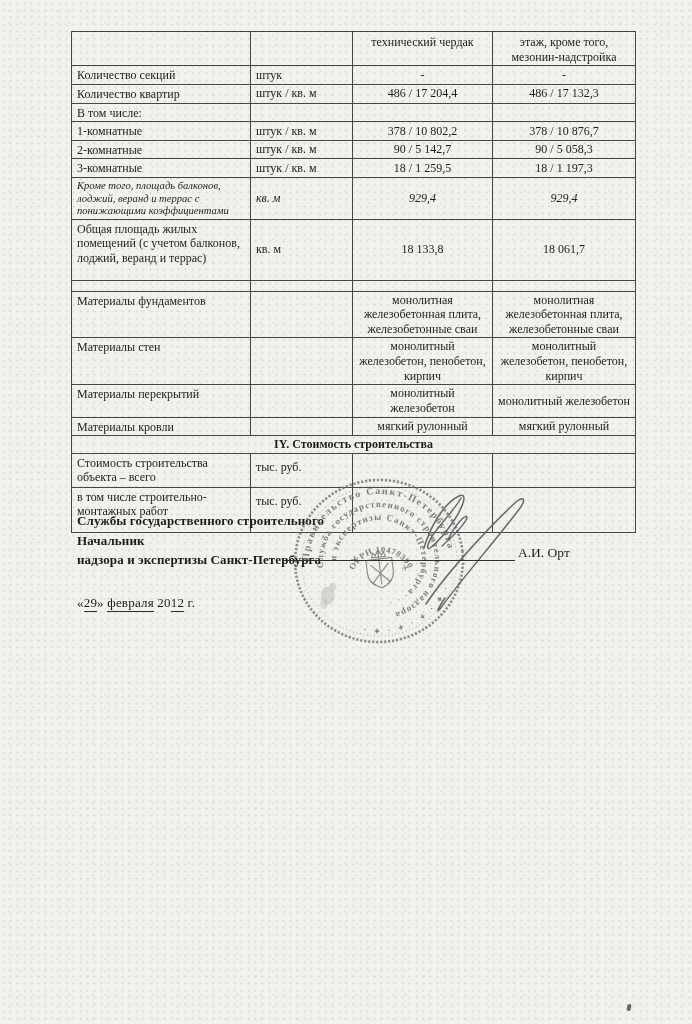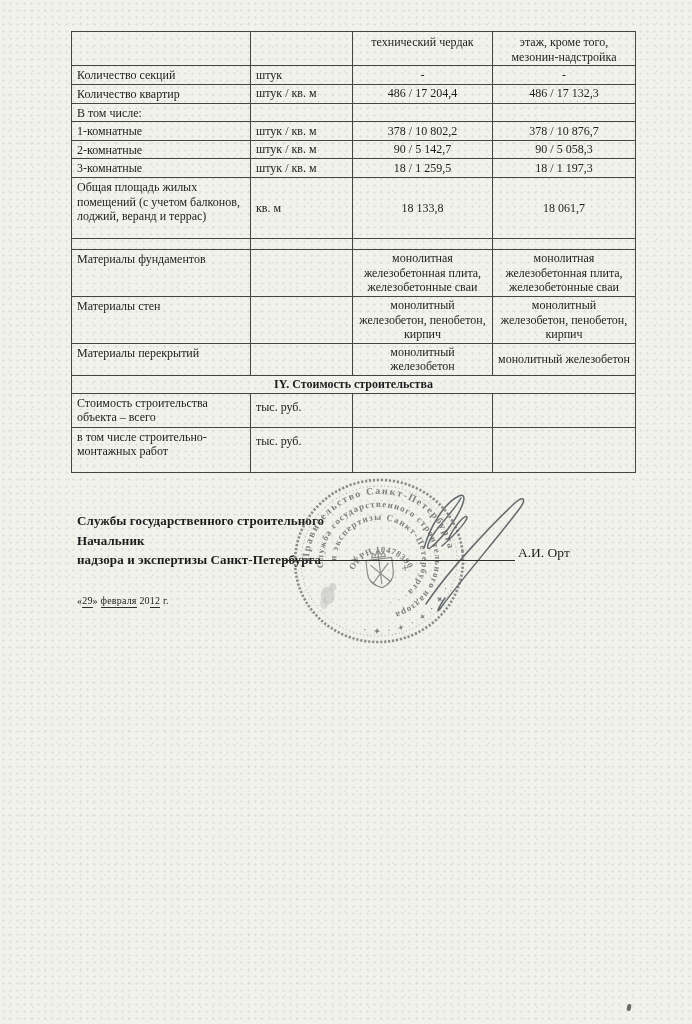--- a/index.html
+++ b/index.html
@@ -62,21 +62,21 @@
   .sign-line{
     position:absolute;left:284px;top:560px;width:231px;z-index:5;
     border-top:1.2px solid #2e2e2e;
   }
   .sign-name{
     position:absolute;left:518px;top:545px;z-index:5;
     font-weight:normal;font-size:13.5px;color:#1c1c1c;
   }
   .date-line{
     position:absolute;left:77px;top:595px;z-index:2;
-    font-size:10px;color:#1c1c1c;letter-spacing:0.2px;
+    font-size:13px;color:#1c1c1c;letter-spacing:0.2px;
   }
   .date-line .u{border-bottom:1px solid #2e2e2e;padding-bottom:1px;}
 
   
   .stamp{
     position:absolute;left:288px;top:475px;width:182px;height:172px;z-index:3;
     transform:rotate(-7deg);opacity:0.88;
   }
   .stamp text{
     font-family:"Liberation Serif","DejaVu Serif",serif;
@@ -154,20 +154,26 @@
       <td class="val">90 / 5 058,3</td>
     </tr>
 
     <tr class="h16">
       <td class="lbl">3-комнатные</td>
       <td class="unit">штук / кв. м</td>
       <td class="val">18 / 1 259,5</td>
       <td class="val">18 / 1 197,3</td>
     </tr>
 
+    <tr class="italic h38">
+      <td class="lbl">Кроме того, площадь балконов, лоджий, веранд и террас с понижающими коэффициентами</td>
+      <td class="unit">кв. м</td>
+      <td class="val">929,4</td>
+      <td class="val">929,4</td>
+    </tr>
 
     <tr class="h61">
       <td class="lbl">Общая площадь жилых помещений (с учетом балконов, лоджий, веранд и террас)</td>
       <td class="unit">кв. м</td>
       <td class="val">18 133,8</td>
       <td class="val">18 061,7</td>
     </tr>
 
     <tr class="h11">
       <td></td>
@@ -190,20 +196,26 @@
       <td class="val">монолитный железобетон, пенобетон, кирпич</td>
     </tr>
 
     <tr class="h31">
       <td class="lbl">Материалы перекрытий</td>
       <td class="unit"></td>
       <td class="val">монолитный железобетон</td>
       <td class="val">монолитный железобетон</td>
     </tr>
 
+    <tr class="h14">
+      <td class="lbl">Материалы кровли</td>
+      <td class="unit"></td>
+      <td class="val">мягкий рулонный</td>
+      <td class="val">мягкий рулонный</td>
+    </tr>
 
     <tr class="section h16">
       <td colspan="4">IY. Стоимость строительства</td>
     </tr>
 
     <tr class="h34">
       <td class="lbl">Стоимость строительства объекта – всего</td>
       <td class="unit top">тыс. руб.</td>
       <td class="val"></td>
       <td class="val"></td>

